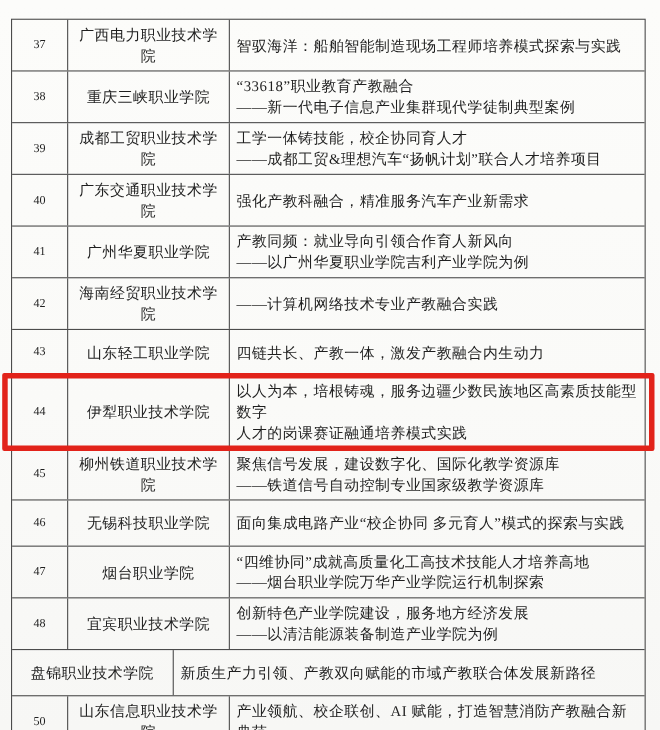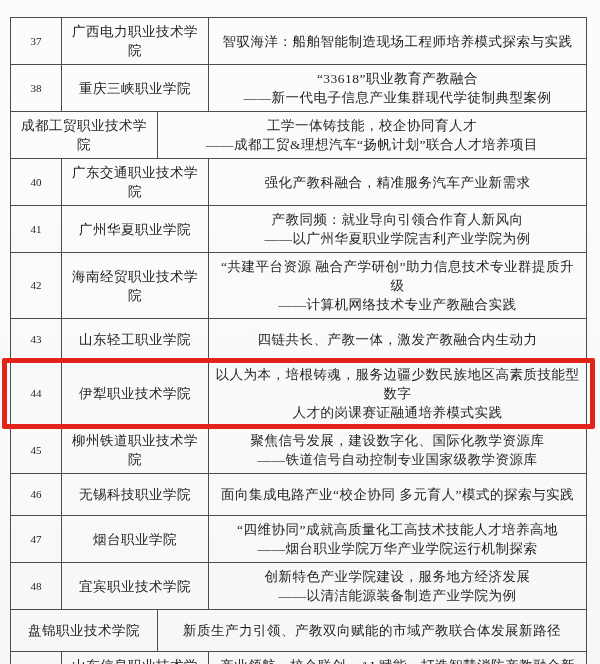--- a/index.html
+++ b/index.html
@@ -44,21 +44,21 @@
   .cell.college{
     width:134px;flex:0 0 134px;
     border-right:1px solid #4c4c4c;
     font-family:Liberation Serif, serif;
   }
   .cell.desc{
     flex:1 1 auto;
     flex-direction:column;
     justify-content:center;
   }
-  .desc-line{width:100%;text-align:center;}
+  .desc-line{width:100%;text-align:left;}
   .row.highlighted{position:relative;}
   .row.highlighted::after{
     content:"";
     position:absolute;
     left:-9px;right:-9px;top:-3px;bottom:-3px;
     border:5px solid var(--highlight,#e2231a);
     border-radius:2px;
     pointer-events:none;
     z-index:5;
   }
@@ -77,20 +77,21 @@
       </div>
       <div class="row">
         <div class="cell no">38</div>
         <div class="cell college">重庆三峡职业学院</div>
         <div class="cell desc">
           <div class="desc-line">“33618”职业教育产教融合</div>
           <div class="desc-line">——新一代电子信息产业集群现代学徒制典型案例</div>
         </div>
       </div>
       <div class="row">
+        <div class="cell no">39</div>
         <div class="cell college">成都工贸职业技术学院</div>
         <div class="cell desc">
           <div class="desc-line">工学一体铸技能，校企协同育人才</div>
           <div class="desc-line">——成都工贸&amp;理想汽车“扬帆计划”联合人才培养项目</div>
         </div>
       </div>
       <div class="row">
         <div class="cell no">40</div>
         <div class="cell college">广东交通职业技术学院</div>
         <div class="cell desc">
@@ -102,21 +103,20 @@
         <div class="cell college">广州华夏职业学院</div>
         <div class="cell desc">
           <div class="desc-line">产教同频：就业导向引领合作育人新风向</div>
           <div class="desc-line">——以广州华夏职业学院吉利产业学院为例</div>
         </div>
       </div>
       <div class="row">
         <div class="cell no">42</div>
         <div class="cell college">海南经贸职业技术学院</div>
         <div class="cell desc">
-          <div class="desc-line">“共建平台资源 融合产学研创”助力信息技术专业群提质升级</div>
           <div class="desc-line">——计算机网络技术专业产教融合实践</div>
         </div>
       </div>
       <div class="row">
         <div class="cell no">43</div>
         <div class="cell college">山东轻工职业学院</div>
         <div class="cell desc">
           <div class="desc-line">四链共长、产教一体，激发产教融合内生动力</div>
         </div>
       </div>

